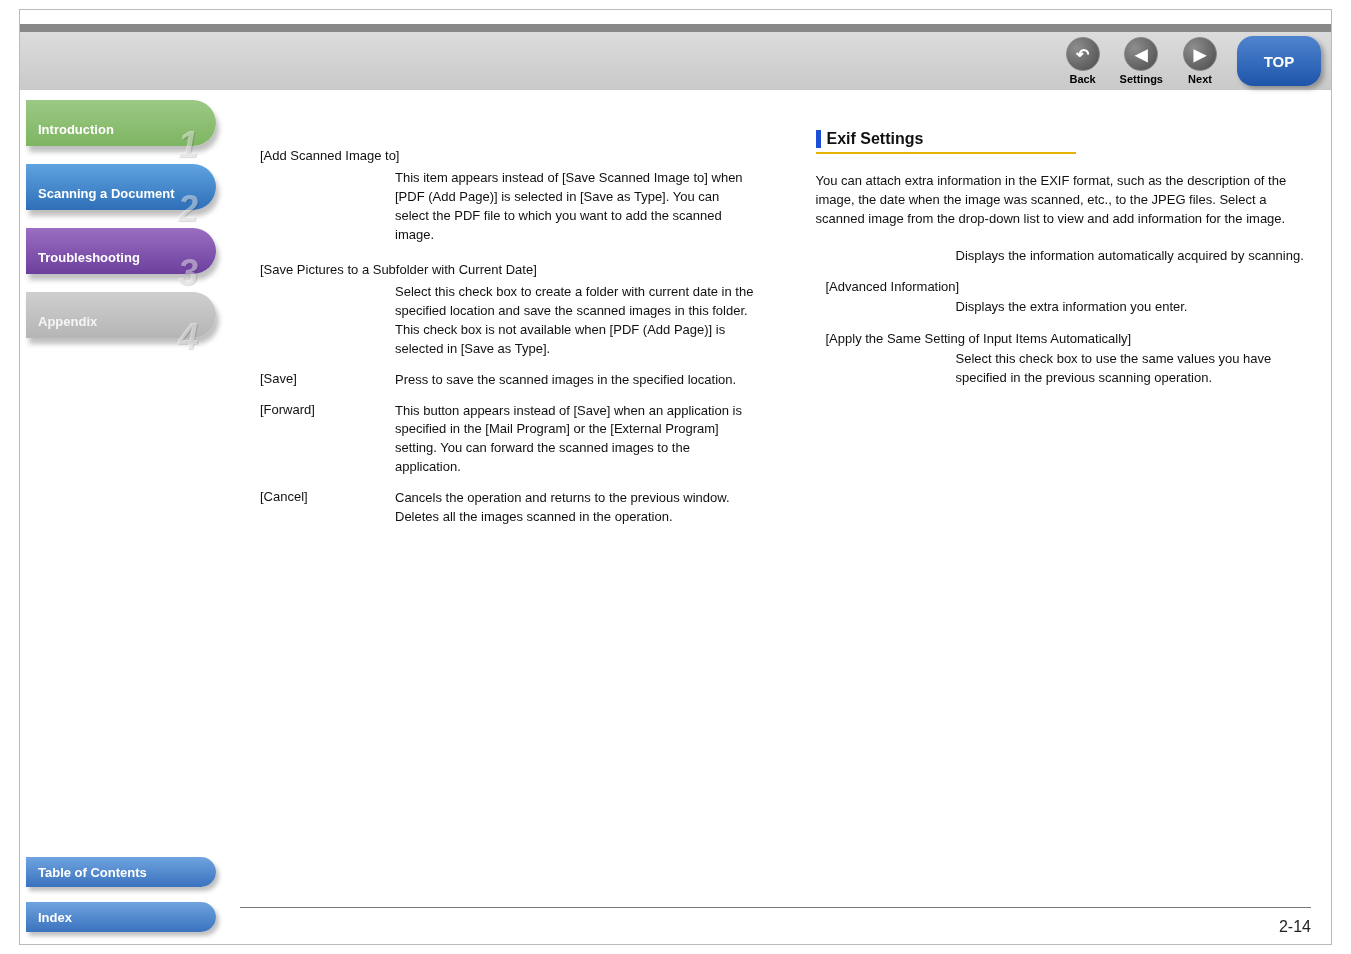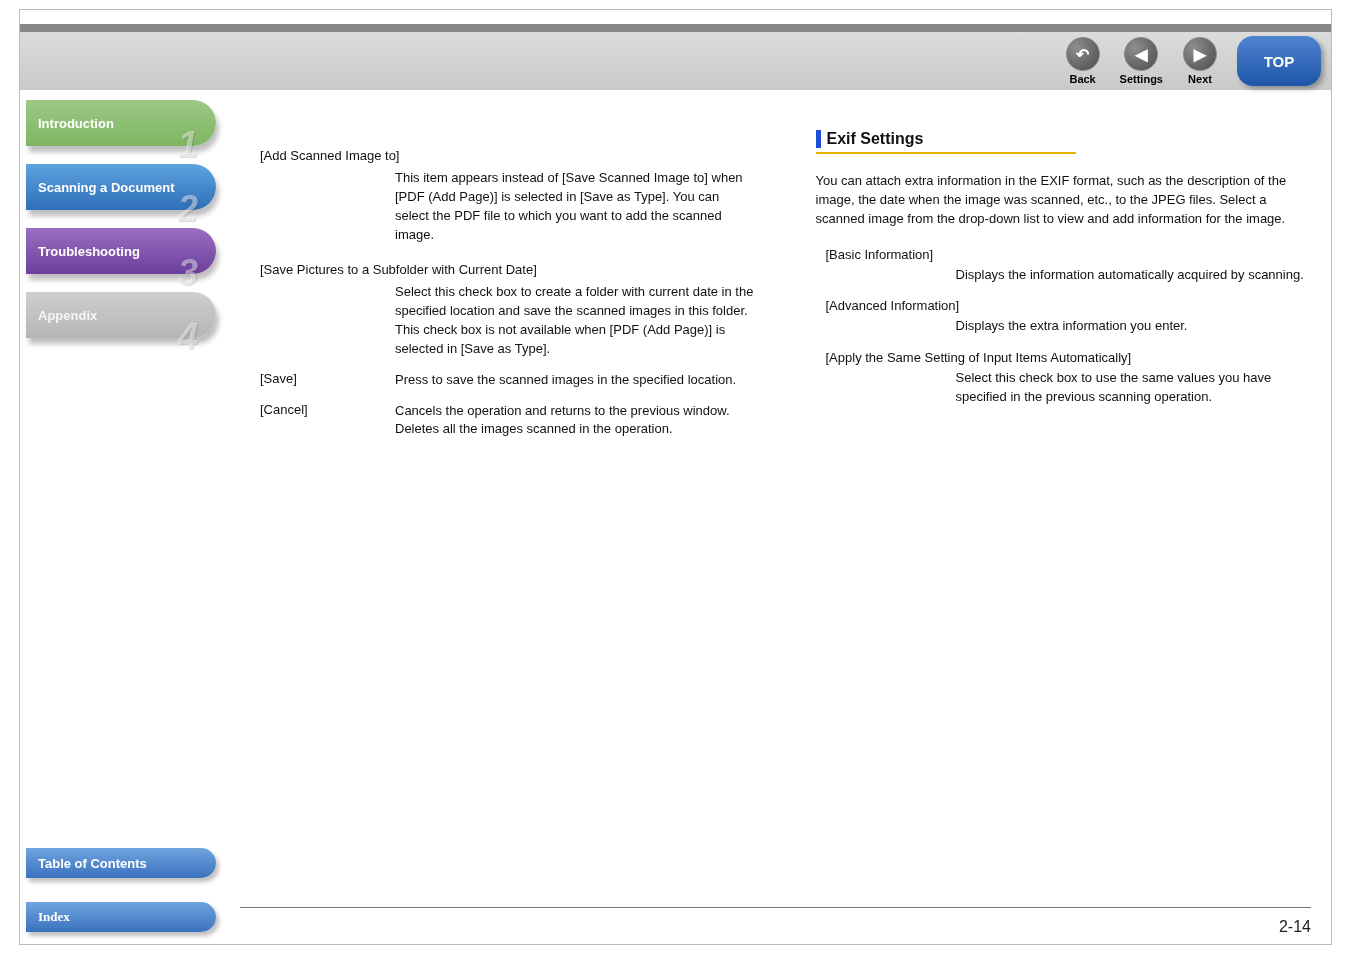--- a/index.html
+++ b/index.html
@@ -84,28 +84,27 @@
     position: absolute;
     top: 100px;
     left: 26px;
     width: 190px;
   }
   .tab {
     position: relative;
     height: 46px;
     margin-bottom: 18px;
     border-radius: 0 26px 26px 0;
-    padding: 12px 12px;
+    padding: 22px 12px;
     color: #fff;
     font-size: 13px;
     font-weight: bold;
     line-height: 15px;
     display:flex;
     flex-direction:column;
-    justify-content:center;
     cursor: pointer;
   }
   .tab .num {
     position: absolute;
     right: 18px;
     bottom: -6px;
     font-size: 36px;
     font-weight: bold;
     color: rgba(255,255,255,0.45);
     font-style: italic;
@@ -134,22 +133,22 @@
     border-radius: 0 16px 16px 0;
     color:#fff;
     font-size:13px;
     font-weight:bold;
     display:flex;
     align-items:center;
     padding-left:12px;
     cursor:pointer;
     box-shadow: 3px 4px 4px rgba(0,0,0,.25);
   }
-  .btab.toc  { background: linear-gradient(#6fa4df,#3a72be); margin-bottom:24px; }
-  .btab.idx  { background: linear-gradient(#6fa4df,#3a72be); font-family: Liberation Serif, serif; }
+  .btab.toc  { background: linear-gradient(#6fa4df,#3a72be); margin-bottom:15px; }
+  .btab.idx  { background: linear-gradient(#6fa4df,#3a72be); }
 
   .content {
     position: absolute;
     top: 130px;
     left: 260px;
     right: 40px;
     bottom: 80px;
     display: flex;
     gap: 60px;
   }
@@ -271,31 +270,34 @@
     <div class="item-desc">This item appears instead of [Save Scanned Image to] when [PDF (Add Page)] is selected in [Save as Type]. You can select the PDF file to which you want to add the scanned image.</div>
 
     <div class="item-head">[Save Pictures to a Subfolder with Current Date]</div>
     <div class="item-desc">Select this check box to create a folder with current date in the specified location and save the scanned images in this folder. This check box is not available when [PDF (Add Page)] is selected in [Save as Type].</div>
 
     <div class="defrow">
       <div class="term">[Save]</div>
       <div class="desc">Press to save the scanned images in the specified location.</div>
     </div>
     <div class="defrow">
+      <div class="term">[Forward]</div>
+      <div class="desc">This button appears instead of [Save] when an application is specified in the [Mail Program] or the [External Program] setting. You can forward the scanned images to the application.</div>
+    </div>
+    <div class="defrow">
       <div class="term">[Cancel]</div>
       <div class="desc">Cancels the operation and returns to the previous window. Deletes all the images scanned in the operation.</div>
     </div>
   </div>
 
   <div class="col">
     <div class="exif-heading">Exif Settings</div>
     <div class="exif-underline"></div>
     <div class="right-intro">You can attach extra information in the EXIF format, such as the description of the image, the date when the image was scanned, etc., to the JPEG files. Select a scanned image from the drop-down list to view and add information for the image.</div>
 
-    <div class="r-item-head">[Basic Information]</div>
     <div class="r-item-desc">Displays the information automatically acquired by scanning.</div>
 
     <div class="r-item-head">[Advanced Information]</div>
     <div class="r-item-desc">Displays the extra information you enter.</div>
 
     <div class="r-item-head">[Apply the Same Setting of Input Items Automatically]</div>
     <div class="r-item-desc">Select this check box to use the same values you have specified in the previous scanning operation.</div>
   </div>
 </div>
 

